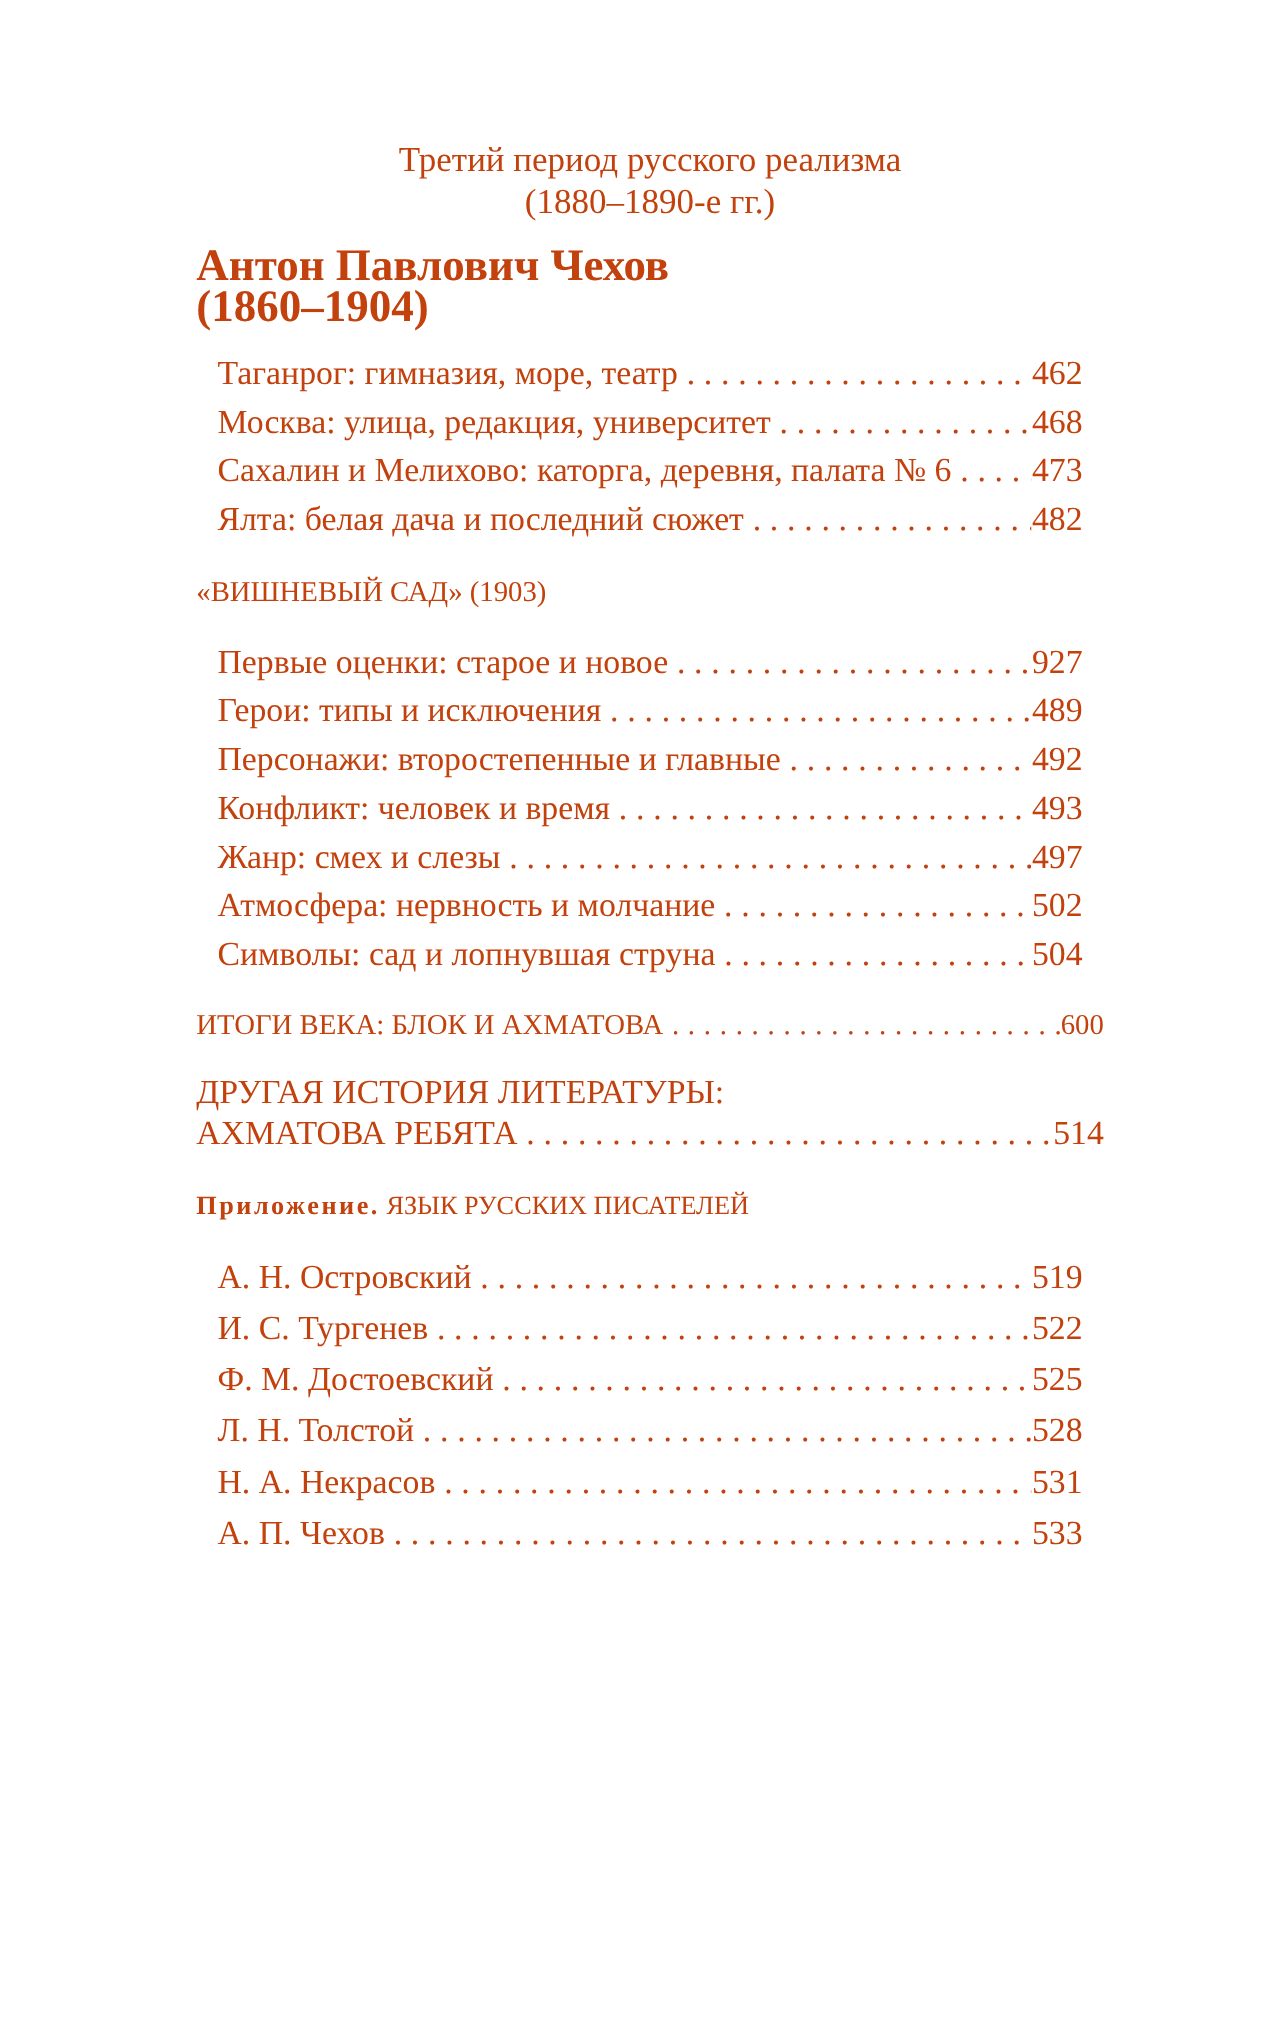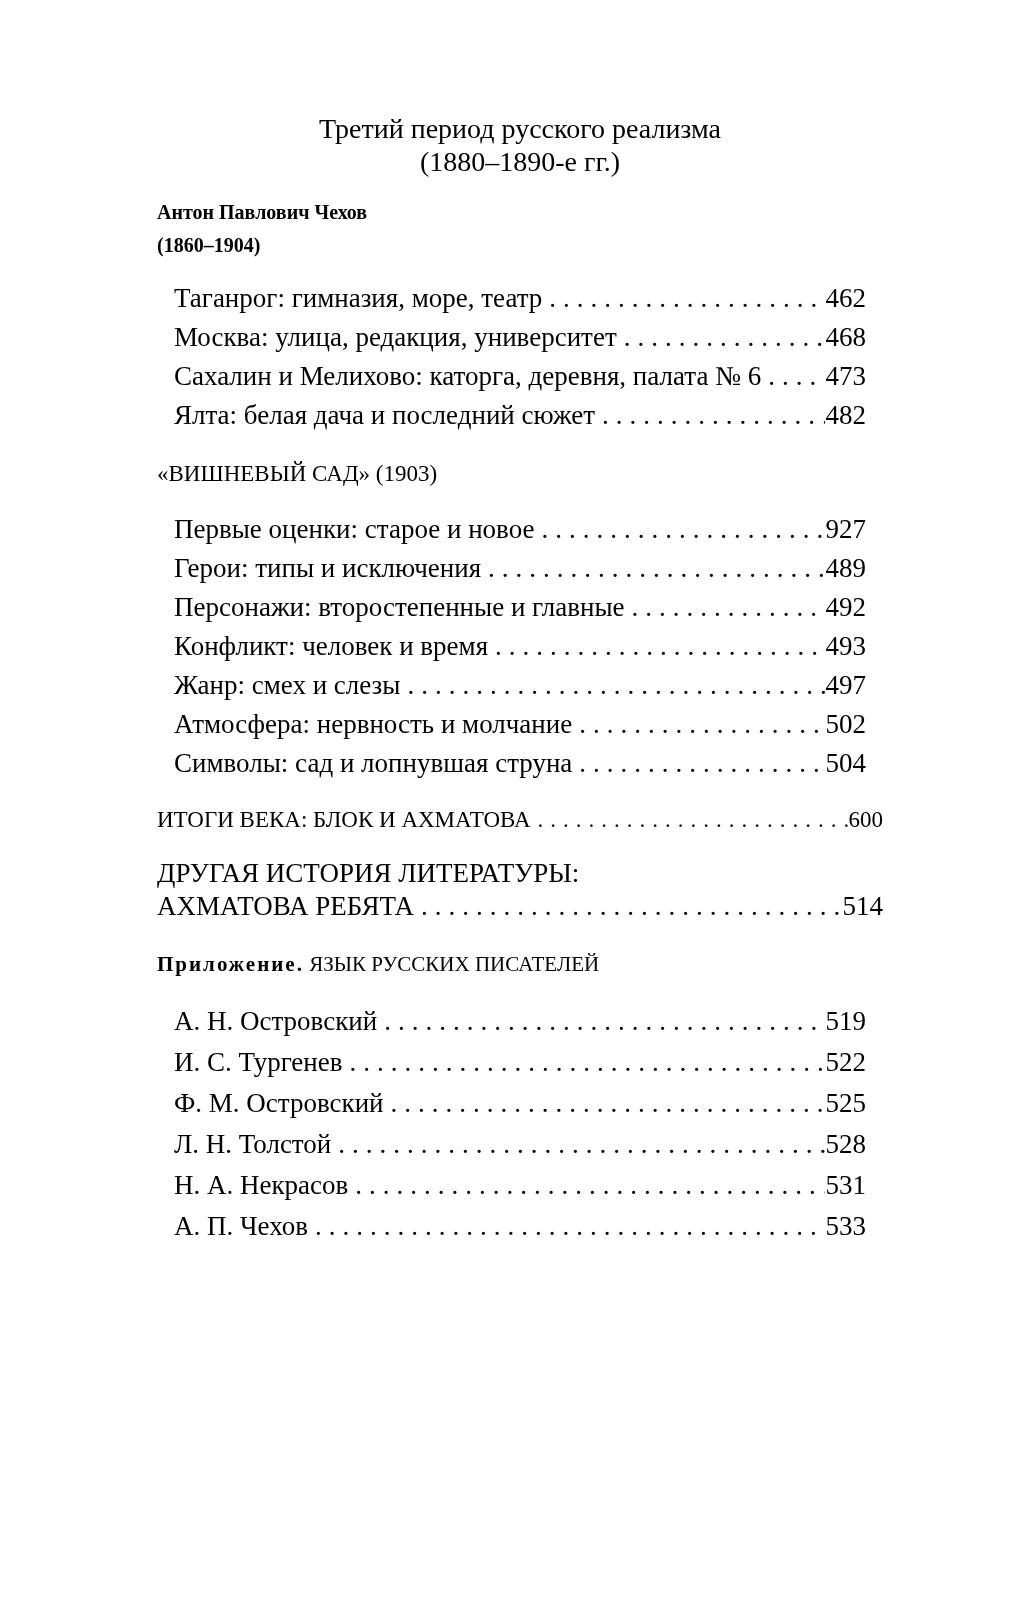--- a/index.html
+++ b/index.html
@@ -5,39 +5,39 @@
   html, body {
     margin: 0;
     padding: 0;
     background: #ffffff;
   }
   .page {
     position: relative;
     width: 1024px;
     height: 1622px;
     background: #ffffff;
-    color: #000000;
+    color: #c2410c;
     font-family: "Liberation Serif", "DejaVu Serif", serif;
     overflow: hidden;
   }
   .content {
     position: absolute;
     left: 157px;
     top: 112px;
     width: 726px;
   }
   .chapter-header {
     text-align: center;
     font-size: 28px;
     line-height: 33px;
   }
   .author-heading {
     margin-top: 18px;
     font-weight: bold;
-    font-size: 20px;
+    font-size: 36px;
     line-height: 33px;
   }
   .toc-list { margin: 17px; }
   .row {
     display: flex;
     align-items: baseline;
     font-size: 27px;
     line-height: 39px;
     white-space: nowrap;
   }
@@ -182,21 +182,21 @@
         <span class="title">А. Н. Островский</span>
         <span class="dots"></span>
         <span class="pagenum">519</span>
       </div>
       <div class="row">
         <span class="title">И. С. Тургенев</span>
         <span class="dots"></span>
         <span class="pagenum">522</span>
       </div>
       <div class="row">
-        <span class="title">Ф. М. Островский</span>
+        <span class="title">Ф. М. Достоевский</span>
         <span class="dots"></span>
         <span class="pagenum">525</span>
       </div>
       <div class="row">
         <span class="title">Л. Н. Толстой</span>
         <span class="dots"></span>
         <span class="pagenum">528</span>
       </div>
       <div class="row">
         <span class="title">Н. А. Некрасов</span>

